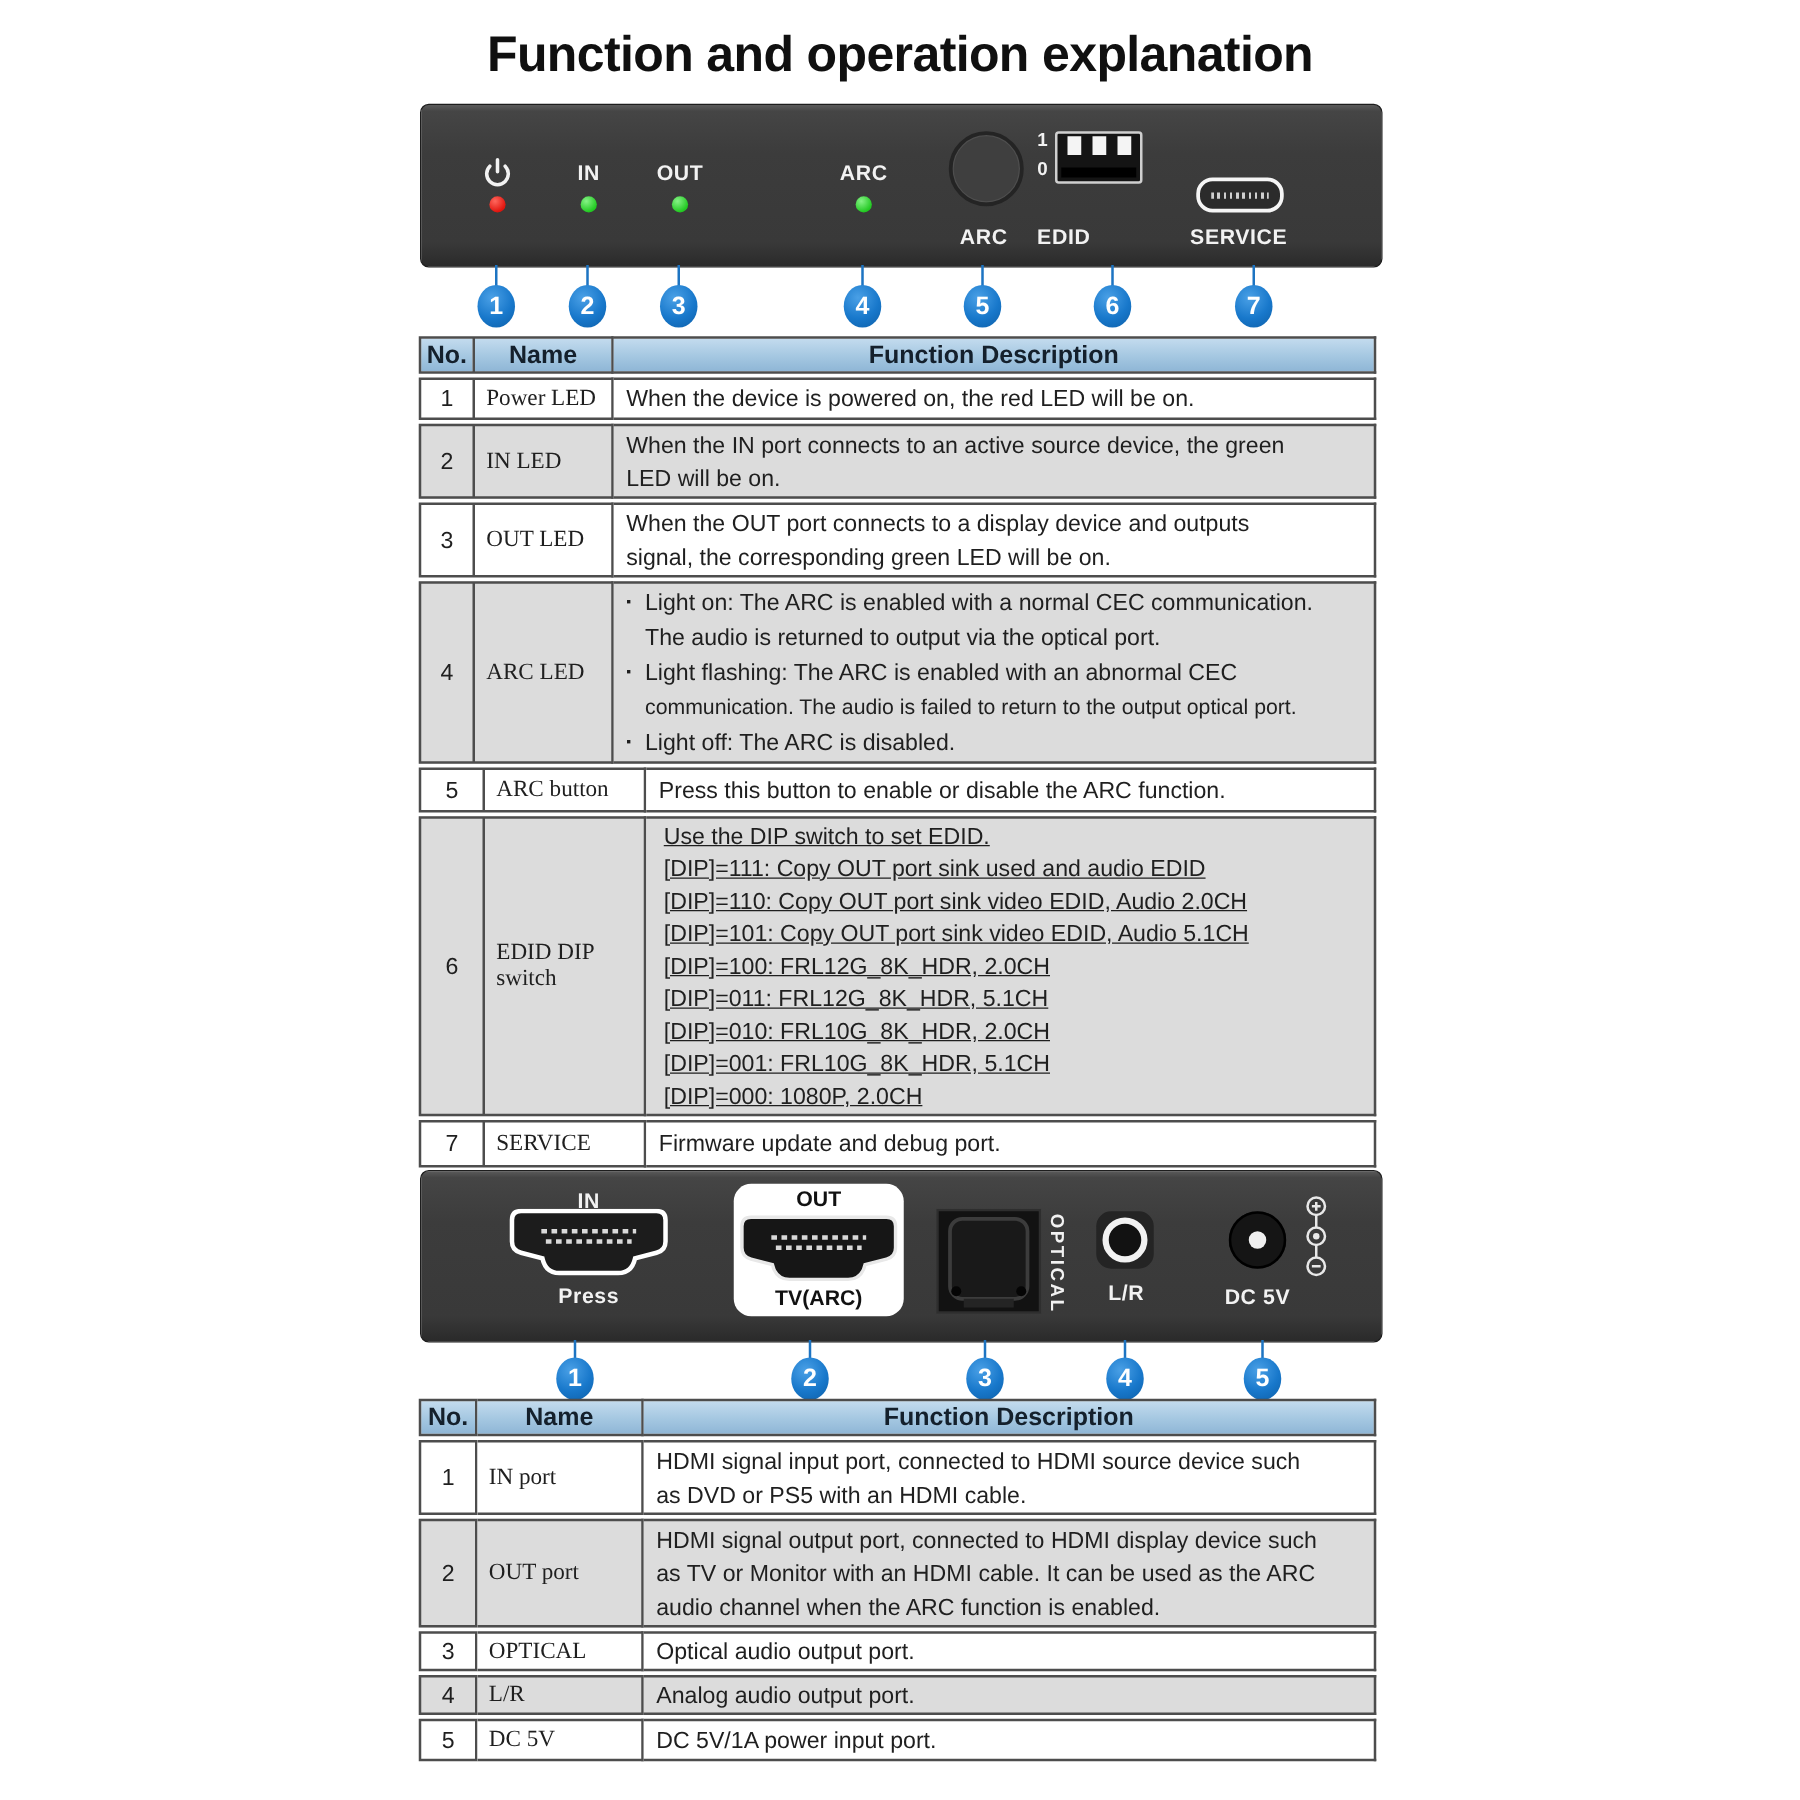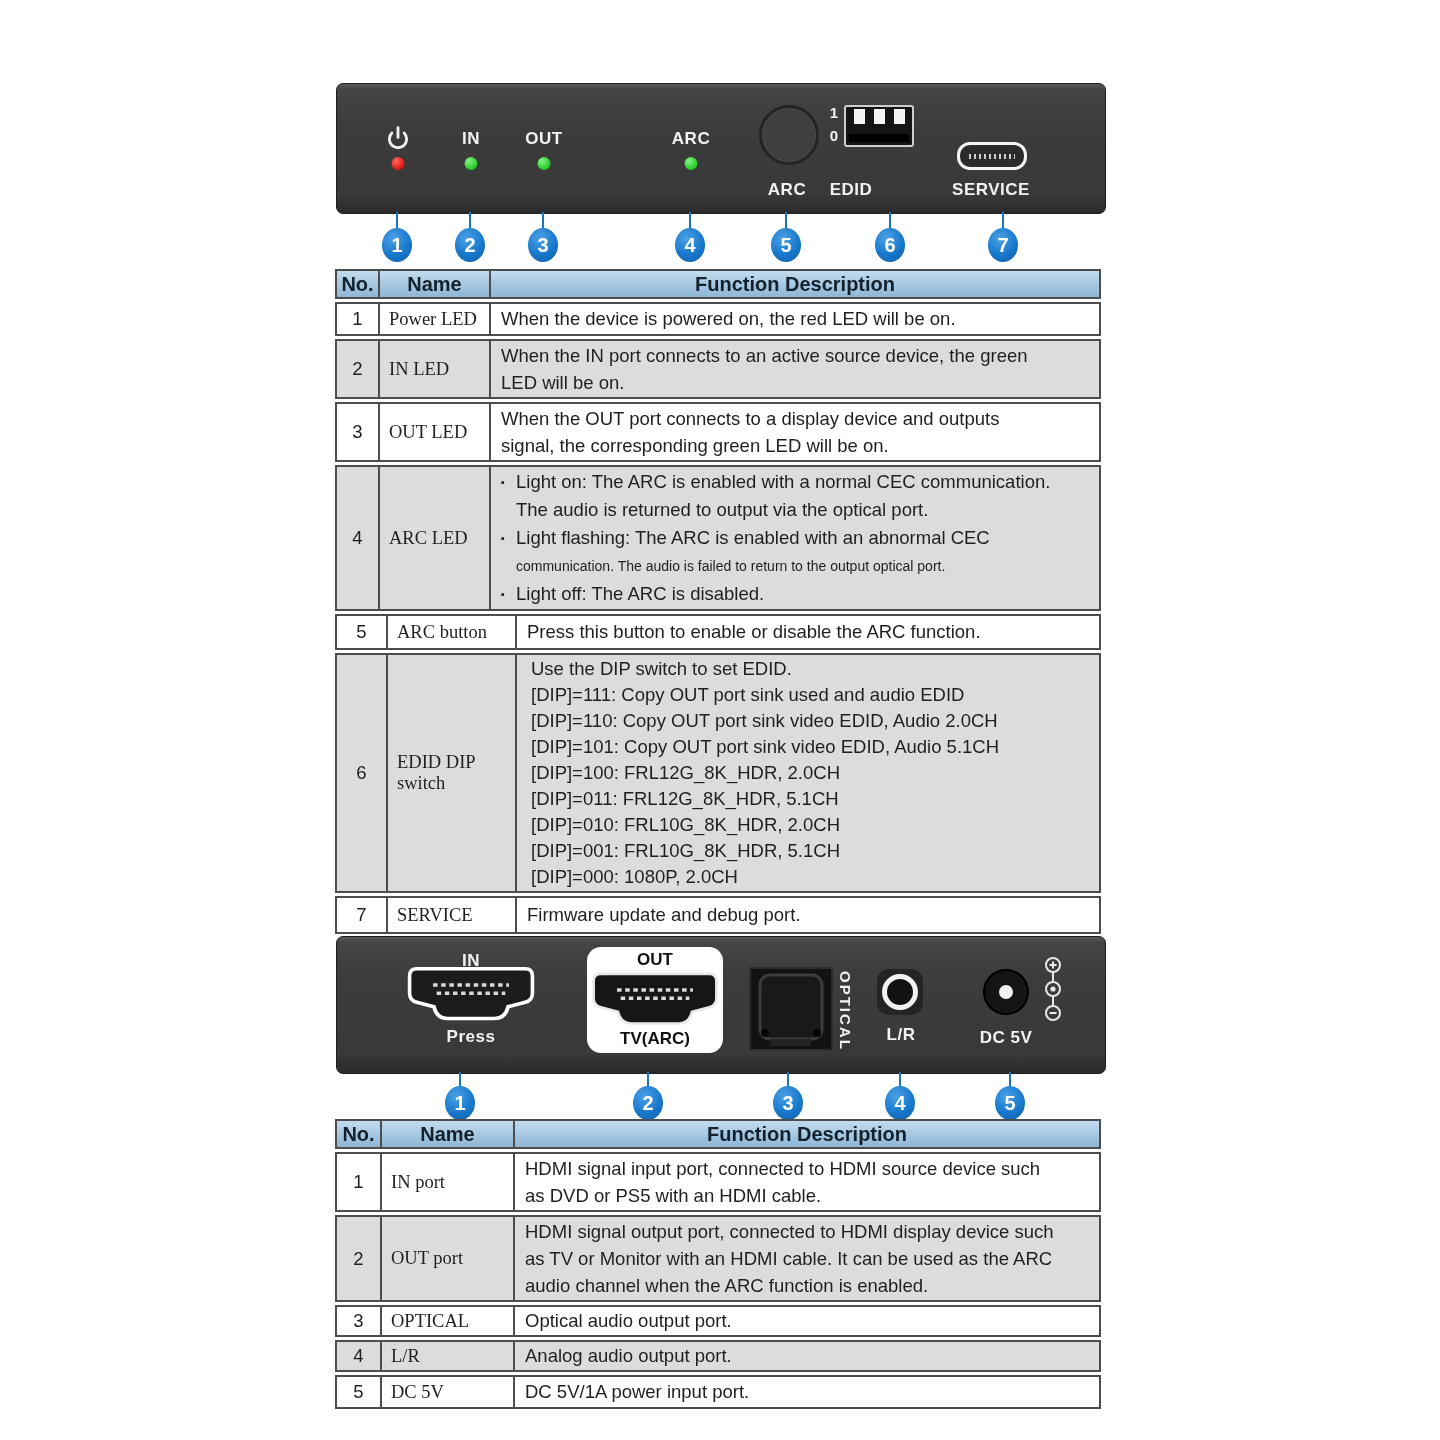--- a/index.html
+++ b/index.html
@@ -58,31 +58,32 @@
      font-size:20px;font-weight:bold;color:#14202c;}
   td{font-size:18.5px;background:#fff;}
   tr.g td{background:#dcdcdc;}
   td.no{text-align:center;}
   td.nm{padding-left:9px;font-family:Liberation Serif, serif;}
   td.ds{padding-left:10px;padding-right:3px;}
   .ln{line-height:27px;white-space:nowrap;}
   .ds4 .ln{display:flex;line-height:28px;}
   .blt{width:15px;flex:none;font-size:11px;line-height:28px;}
   .ln.c{padding-left:15px;}
-  .ln.sm{font-size:14px;}
-  .lines6 .ln{line-height:26px;padding-left:4px;}
+  .ln.sm{font-size:17px;}
+  .lines6 .ln{line-height:26px;padding-left:4px;text-decoration:underline;}
   tr.h30{height:30px;} tr.h34{height:34px;} tr.h52{height:52px;} tr.h140{height:140px;}
   tr.h36{height:36px;} tr.h240{height:240px;} tr.h38{height:38px;}
   tr.h54{height:54px;} tr.h78{height:78px;} tr.h32{height:32px;}
 </style>
 </head>
 <body>
 
 <div class="canvas">
 
+  <h1 class="title">Function and operation explanation</h1>
 
   <div class="panel front">
     <svg class="abs" style="left:48px;top:41px" width="26" height="26" viewBox="0 0 24 24">
       <path d="M12 2.5 V11.5" stroke="#f2f2f2" stroke-width="2.6" stroke-linecap="round" fill="none"></path>
       <path d="M6.34 7.34 A8 8 0 1 0 17.66 7.34" stroke="#f2f2f2" stroke-width="2.6" stroke-linecap="round" fill="none"></path>
     </svg>
     <span class="led red" style="left:61px;top:73px"></span>
 
     <span class="plabel" style="left:134px;top:45px">IN</span>
     <span class="plabel" style="left:207px;top:45px">OUT</span>

